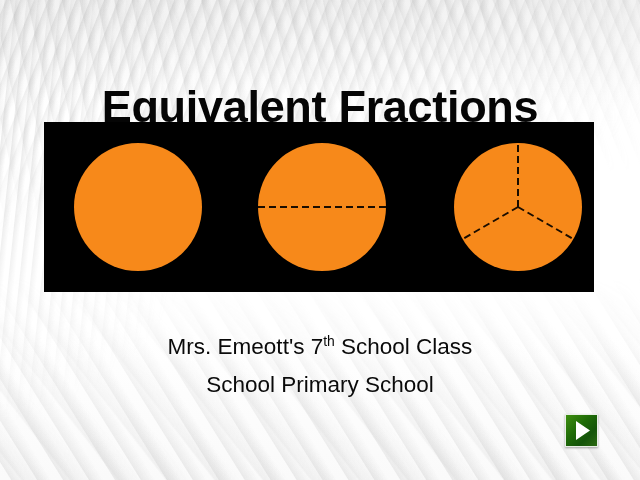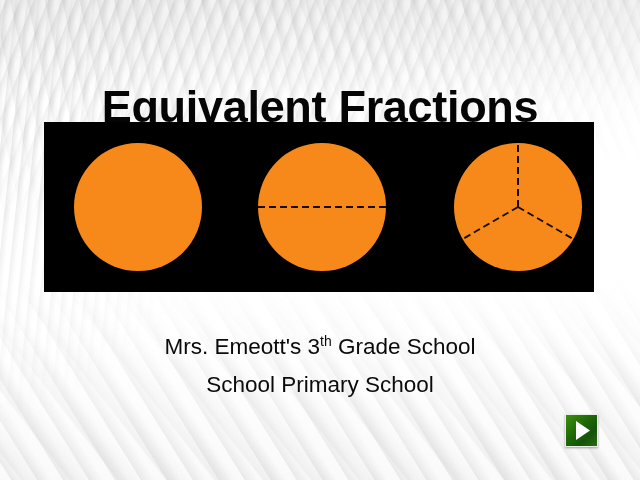--- a/index.html
+++ b/index.html
@@ -168,21 +168,21 @@
       <g>
         <circle cx="474" cy="85" r="64" fill="#F7891A"></circle>
         <line x1="474" y1="85" x2="474" y2="21" stroke="#1a0d00" stroke-width="2" stroke-dasharray="7 4"></line>
         <line x1="474" y1="85" x2="418.6" y2="117" stroke="#1a0d00" stroke-width="2" stroke-dasharray="7 4"></line>
         <line x1="474" y1="85" x2="529.4" y2="117" stroke="#1a0d00" stroke-width="2" stroke-dasharray="7 4"></line>
       </g>
     </svg>
   </div>
 
   <div class="subtitle">
-    <div class="line"><span>Mrs. Emeott's 3</span><sup>th</sup><span> Grade School</span></div>
+    <div class="line"><span>Mrs. Emeott's 7</span><sup>th</sup><span> School Class</span></div>
     <div class="line">School Primary School</div>
   </div>
 
   <button class="next-button" title="Next">
     <svg width="31" height="31" viewBox="0 0 31 31" xmlns="http://www.w3.org/2000/svg">
       <polygon points="10,6 24,15.5 10,25" fill="#ffffff"></polygon>
     </svg>
   </button>
 
 </div>

